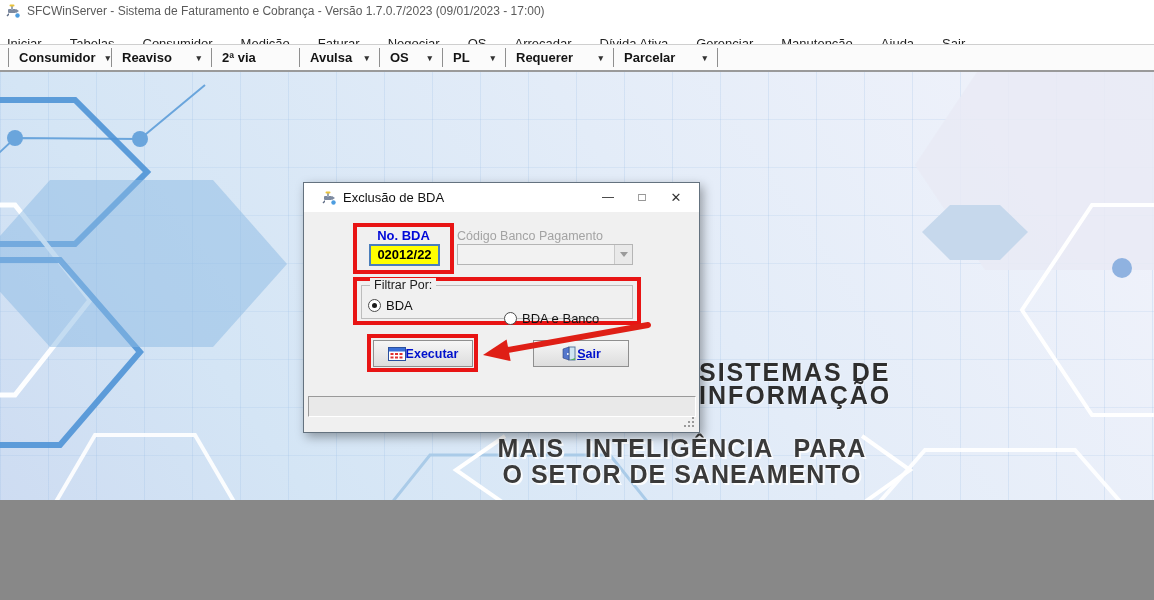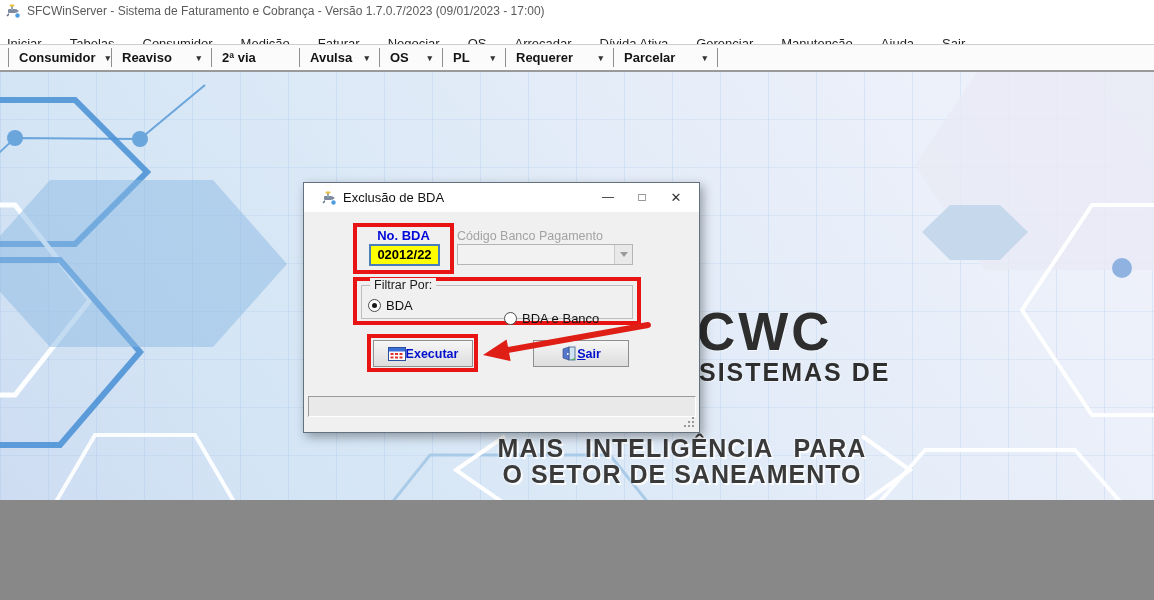--- a/index.html
+++ b/index.html
@@ -200,22 +200,22 @@
       <polygon points="1092,133 1260,133 1330,238 1260,343 1092,343 1022,238" fill="none" stroke="#ffffff" stroke-width="4"></polygon>
       <circle cx="1122" cy="196" r="10" fill="#8fb2e0"></circle>
 
       <polygon points="925,378 1075,378 1145,458 1075,538 925,538 855,458" fill="none" stroke="#ffffff" stroke-width="4" opacity="0.9"></polygon>
       <polygon points="930,488 1060,488 1120,568 1060,648 930,648 870,568" fill="none" stroke="#6aa0d8" stroke-width="6"></polygon>
 
       <polyline points="505,364 456,398 505,432" fill="none" stroke="#ffffff" stroke-width="4"></polyline>
       <polyline points="862,364 910,398 862,432" fill="none" stroke="#ffffff" stroke-width="4"></polyline>
     </svg>
 
-    <div class="branding logo-main" style="position:absolute;">CWC</div>
     <div class="branding logo-sub logo-sub1" style="position:absolute;">SISTEMAS DE</div>
+    <div class="branding logo-sub logo-sub2" style="position:absolute;">INFORMAÇÃO</div>
     <div class="branding tagline" style="position:absolute;">
       <div class="tl1">MAIS INTELIGÊNCIA PARA</div>
       <div class="tl2">O SETOR DE SANEAMENTO</div>
     </div>
   </div>
 
   <div class="dialog">
     <div class="dlg-titlebar">
       <svg class="dlg-icon" viewBox="0 0 16 16">
         <rect x="3" y="6" width="8" height="4" rx="1" fill="#7d8aa0"></rect>

